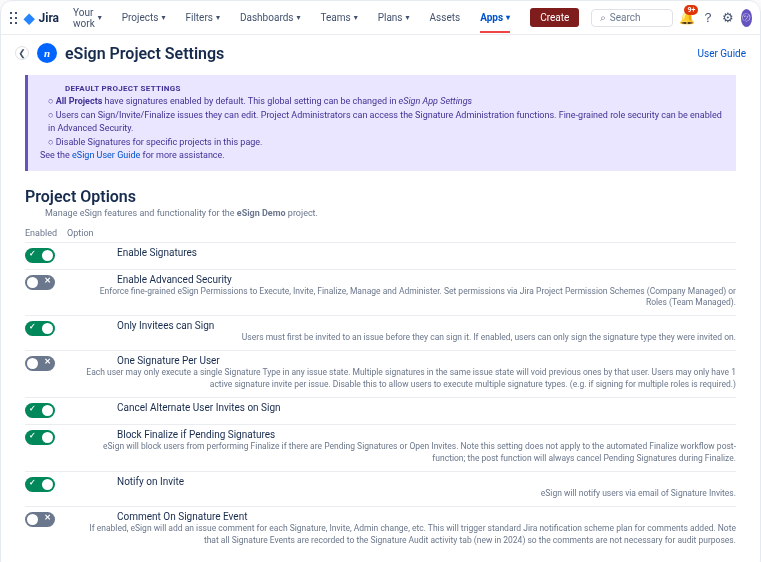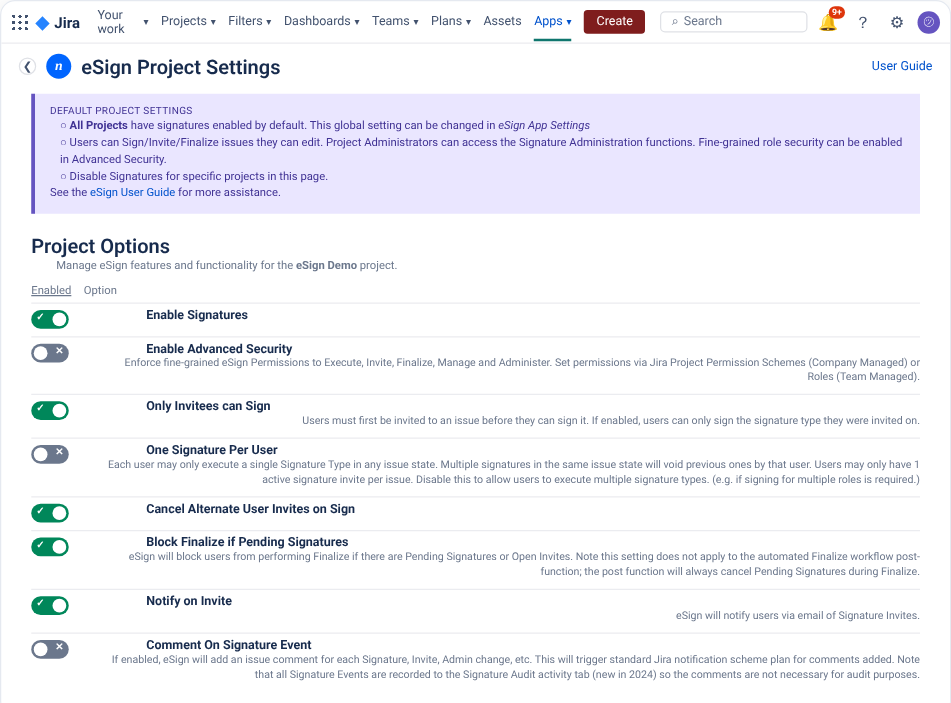--- a/index.html
+++ b/index.html
@@ -12,50 +12,50 @@
     radial-gradient(circle at 7px 2px,#42526e 1.3px,transparent 1.3px),
     radial-gradient(circle at 12px 2px,#42526e 1.3px,transparent 1.3px),
     radial-gradient(circle at 2px 7px,#42526e 1.3px,transparent 1.3px),
     radial-gradient(circle at 7px 7px,#42526e 1.3px,transparent 1.3px),
     radial-gradient(circle at 12px 7px,#42526e 1.3px,transparent 1.3px),
     radial-gradient(circle at 2px 12px,#42526e 1.3px,transparent 1.3px),
     radial-gradient(circle at 7px 12px,#42526e 1.3px,transparent 1.3px),
     radial-gradient(circle at 12px 12px,#42526e 1.3px,transparent 1.3px);}
   .jira-logo { display:flex; align-items:center; gap:4px; font-weight:700; font-size:12px; margin-right:8px; }
   .jira-mark { color:#2684ff; font-size:14px; line-height:1; }
-  .nav { display:flex; gap:10px; align-items:center; font-size:10px; color:#42526e; }
+  .nav { display:flex; gap:20px; align-items:center; font-size:10px; color:#42526e; }
   .nav .item { display:flex; align-items:center; gap:3px; cursor:pointer; }
   .caret { font-size:8px; }
-  .apps-active { padding-bottom:8px; margin-bottom:-9px; border-bottom:2px solid #0f766e; color:#0052cc; }
+  .apps-active { padding-bottom:8px; margin-bottom:-9px; border-bottom:2px solid #ef4444; color:#0052cc;font-weight:bold; }
   .create-btn { background:#7f1d1d; color:#fff; padding:4px 10px; border-radius:3px; font-size:10px; cursor:pointer; }
   .spacer { flex:1; }
   .search { display:flex; align-items:center; gap:4px; background:#fff; border:1px solid #dfe1e6; border-radius:4px; padding:2px 8px; width:120px; color:#6b778c; font-size:10px; }
   .icon-btn { width:22px; height:22px; border-radius:50%; display:flex; align-items:center; justify-content:center; cursor:pointer; position:relative; color:#42526e; font-size:13px; }
   .badge { position:absolute; top:-2px; right:-3px; background:#de350b; color:#fff; font-size:7px; padding:1px 3px; border-radius:6px; font-weight:700; }
   .avatar { width:18px; height:18px; border-radius:50%; background:#6554c0; color:#fff; font-size:9px; display:flex; align-items:center; justify-content:center; }
   .titlebar { display:flex; align-items:center; padding:8px 14px; gap:8px; }
   .chev-left { width:14px; height:14px; border:1px solid #dfe1e6; border-radius:50%; display:flex; align-items:center; justify-content:center; font-size:9px; color:#42526e; cursor:pointer; }
   .app-icon { width:20px; height:20px; border-radius:50%; background:#0065ff; color:#fff; display:flex; align-items:center; justify-content:center; font-style:italic; font-weight:700; font-size:11px; font-family:Georgia,serif; }
   .page-title { font-size:16px; font-weight:600; color:#172b4d; }
   .guide-link { margin-left:auto; color:#0052cc; font-size:10px; cursor:pointer; }
   .content { padding:4px 24px 20px 24px; }
   .callout { background:#eae6ff; border-left:3px solid #6554c0; padding:8px 12px; font-size:9px; color:#403294; line-height:1.5; }
-  .callout .heading { font-weight:400; font-size:8px; letter-spacing:.3px; }
+  .callout .heading { font-weight:700; font-size:8px; letter-spacing:.3px;margin-left:25px; }
   .callout ul { list-style:none; padding-left:8px; }
   .callout li::before { content:"○ "; }
   .callout a { color:#0052cc; text-decoration:none; }
   h2.section { font-size:16px; font-weight:600; margin-top:16px; }
   .subtext { font-size:9px; color:#6b778c; margin-top:2px;padding-left:20px; }
   .table { margin-top:10px; }
   .thead { display:flex; font-size:9px; color:#6b778c; padding-bottom:4px; }
-  .thead .c1 { width:42px;text-decoration:underline; }
+  .thead .c1 { width:42px; }
   .row { display:flex; border-top:1px solid #ebecf0; padding:4px 0 6px 0; gap:10px; align-items:flex-start; }
   .row .c1 { width:42px; flex-shrink:0; padding-top:1px; }
   .row .c2 { flex:1; }
-  .opt-title { font-size:10px; font-weight:700; color:#172b4d;padding-left:40px; }
+  .opt-title { font-size:10px; font-weight:400; color:#172b4d;padding-left:40px; }
   .opt-desc { font-size:8.5px; color:#6b778c; line-height:1.4; margin-top:1px;text-align:right; }
   .toggle { width:30px; height:15px; border-radius:8px; position:relative; cursor:pointer; }
   .toggle.on { background:#00875a; }
   .toggle.off { background:#6b778c; }
   .toggle .knob { width:11px; height:11px; border-radius:50%; background:#fff; position:absolute; top:2px; display:flex; align-items:center; justify-content:center; }
   .toggle.on .knob { right:2px; color:#00875a; }
   .toggle.off .knob { left:2px; color:#6b778c; }
   .toggle .glyph { font-size:8px; font-weight:700; position:absolute; top:1px; }
   .toggle.on .glyph { left:4px; color:#fff; }
   .toggle.off .glyph { right:4px; color:#fff; }

